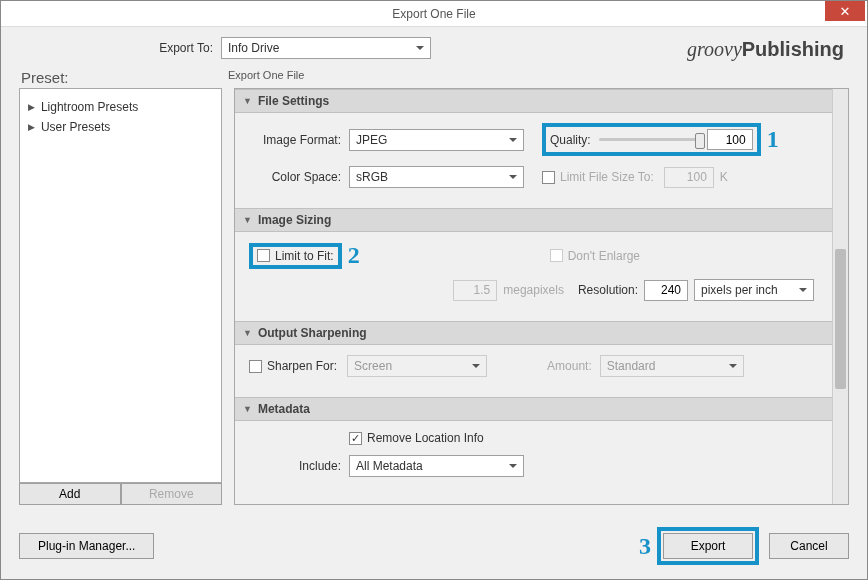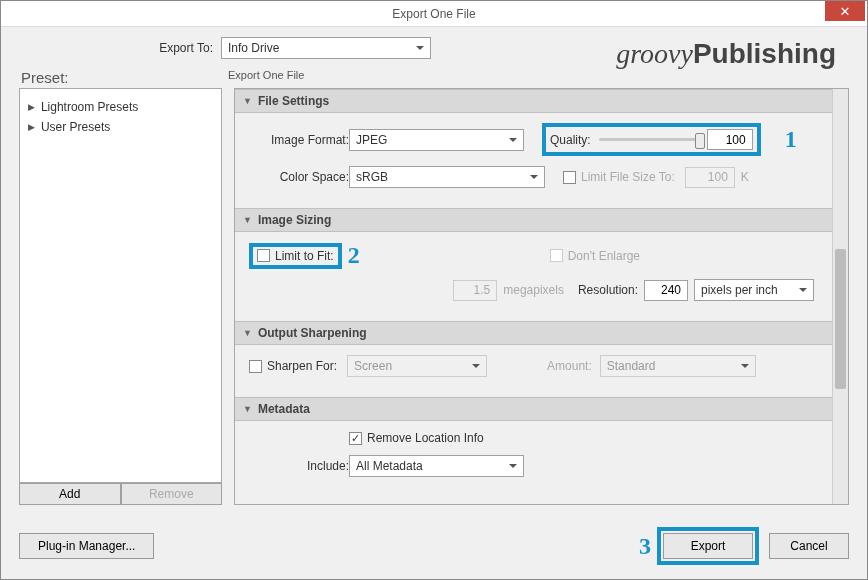--- a/index.html
+++ b/index.html
@@ -1,21 +1,21 @@
 <!DOCTYPE html>
 <html><head>
 <meta charset="utf-8">
 <style>
 * { box-sizing: border-box; margin: 0; padding: 0; }
 body { font-family: "Segoe UI", Tahoma, sans-serif; font-size: 12px; background: #fff; color: #333; width: 868px; height: 580px; overflow: hidden; }
 .window { width: 868px; height: 580px; border: 1px solid #888; background: #f0f0f0; display: flex; flex-direction: column; }
 .titlebar { height: 26px; background: #fff; display: flex; align-items: center; justify-content: center; position: relative; border-bottom: 1px solid #ddd; }
 .titlebar-text { color: #555; font-size: 12px; }
 .close-btn { position: absolute; right: 2px; top: 0; width: 40px; height: 20px; background: #c8483c; color: #fff; display: flex; align-items: center; justify-content: center; font-size: 13px; cursor: pointer; }
-.brand { position: absolute; right: 32px; top: 38px; font-family: Georgia, serif; font-style: italic; font-size: 28px; color: #444; }
+.brand { position: absolute; right: 24px; top: 38px; font-family: Georgia, serif; font-style: italic; font-size: 20px; color: #444; }
 .brand .bold { font-weight: 600; font-style: normal; font-family: "Segoe UI", sans-serif; }
 .topbar { padding: 10px 20px 10px 20px; display: flex; align-items: center; }
 .topbar-label { width: 200px; text-align: right; padding-right: 8px; color: #333; }
 .select { background: #fff; border: 1px solid #a0a0a0; height: 22px; padding: 2px 22px 2px 6px; font-size: 12px; position: relative; display: inline-flex; align-items: center; min-width: 60px; }
 .select::after { content: ""; position: absolute; right: 6px; top: 50%; margin-top: -2px; border: 4px solid transparent; border-top-color: #555; }
 .select.disabled { background: #f0f0f0; color: #999; border-color: #ccc; }
 .body { flex: 1; display: flex; flex-direction: column; padding: 0 18px 12px 18px; }
 .labels-row { display: flex; margin-bottom: 2px; }
 .preset-lbl { width: 205px; color: #555; font-size: 15px; padding-left: 2px; }
 .panel-lbl { color: #555; font-size: 11px; padding-left: 4px; }
@@ -28,27 +28,27 @@
 .preset-btns button { flex: 1; height: 22px; background: #e6e6e6; border: 1px solid #a0a0a0; font-size: 12px; cursor: pointer; }
 .preset-btns button.disabled { color: #aaa; cursor: default; }
 .right { flex: 1; border: 1px solid #a8a8a8; background: #f0f0f0; overflow: hidden; position: relative; display: flex; }
 .right-content { flex: 1; overflow: hidden; }
 .right-scroll { width: 16px; background: #e8e8e8; border-left: 1px solid #ccc; position: relative; }
 .scroll-thumb { position: absolute; left: 2px; right: 2px; top: 160px; height: 140px; background: #bcbcbc; border-radius: 2px; }
 .section-hdr { background: #d9d9d9; border-top: 1px solid #c0c0c0; border-bottom: 1px solid #c0c0c0; padding: 4px 8px; font-weight: 600; color: #444; display: flex; align-items: center; }
 .section-hdr .tri { margin-right: 6px; color: #666; font-size: 9px; }
 .section-body { padding: 10px 14px; }
 .row { display: flex; align-items: center; margin-bottom: 10px; }
-.row .lbl { width: 100px; text-align: right; color: #333; }
+.row .lbl { width: 100px; text-align: right; padding-right: 8px; color: #333; }
 .row .lbl.disabled { color: #aaa; }
 .textinput { background: #fff; border: 1px solid #a0a0a0; height: 21px; padding: 2px 6px; font-size: 12px; text-align: right; width: 50px; }
 .textinput.disabled { background: #f0f0f0; color: #aaa; border-color: #ccc; }
 .checkbox { width: 13px; height: 13px; border: 1px solid #888; background: #fff; display: inline-flex; align-items: center; justify-content: center; margin-right: 5px; vertical-align: middle; }
 .checkbox.checked::after { content: "✓"; font-size: 11px; line-height: 1; color: #333; }
-.quality-box { margin-left: 18px; display: flex; align-items: center; gap: 18px; }
+.quality-box { margin-left: 18px; display: flex; align-items: center; gap: 0; }
 .slider-track { width: 100px; height: 3px; background: #c8c8c8; position: relative; border-radius: 2px; }
 .slider-thumb { position: absolute; right: -6px; top: -5px; width: 10px; height: 16px; background: #ececec; border: 1px solid #888; border-radius: 2px; }
 .highlight { border: 4px solid #1692c9; display: inline-flex; align-items: center; padding: 2px 4px; }
 .callout { font-family: Georgia, serif; font-weight: bold; font-size: 24px; color: #1692c9; margin-left: 6px; }
 .bottom-row { display: flex; align-items: center; padding: 10px 18px 14px 18px; }
 .btn { height: 26px; padding: 0 18px; background: #e8e8e8; border: 1px solid #999; font-size: 12px; cursor: pointer; display: inline-flex; align-items: center; justify-content: center; }
 .spacer { flex: 1; }
 .export-hl { border: 4px solid #1692c9; padding: 2px; }
 </style>
 </head>
@@ -115,21 +115,21 @@
                   <span class="slider-track">
                     <span class="slider-thumb"></span>
                   </span>
                   <input class="textinput" style="width: 46px; margin-left: 8px;" value="100">
                 </span>
                 <span class="callout">1</span>
               </div>
             </div>
             <div class="row">
               <div class="lbl">Color Space:</div>
-              <div class="select" style="width:196px">
+              <div class="select" style="width:175px">
                 <span>sRGB</span>
               </div>
               <div style="margin-left:18px; display:flex; align-items:center;">
                 <span class="checkbox"></span>
                 <span class="lbl disabled" style="width:auto;text-align:left;padding-right:10px">Limit File Size To:</span>
                 <input class="textinput disabled" style="width: 50px;" value="100">
                 <span style="margin-left:6px;color:#aaa">K</span>
               </div>
             </div>
           </div>
@@ -166,21 +166,21 @@
             <span>Output Sharpening</span>
           </div>
           <div class="section-body">
             <div class="row">
               <span class="checkbox"></span>
               <span style="margin-right:10px">Sharpen For:</span>
               <div class="select disabled" style="width:140px">
                 <span>Screen</span>
               </div>
               <span class="lbl disabled" style="width:auto;margin-left:60px;padding-right:8px">Amount:</span>
-              <div class="select disabled" style="width:156px">
+              <div class="select disabled" style="width:144px">
                 <span>Standard</span>
               </div>
             </div>
           </div>
 
           <div class="section-hdr">
             <span class="tri">▼</span>
             <span>Metadata</span>
           </div>
           <div class="section-body">

